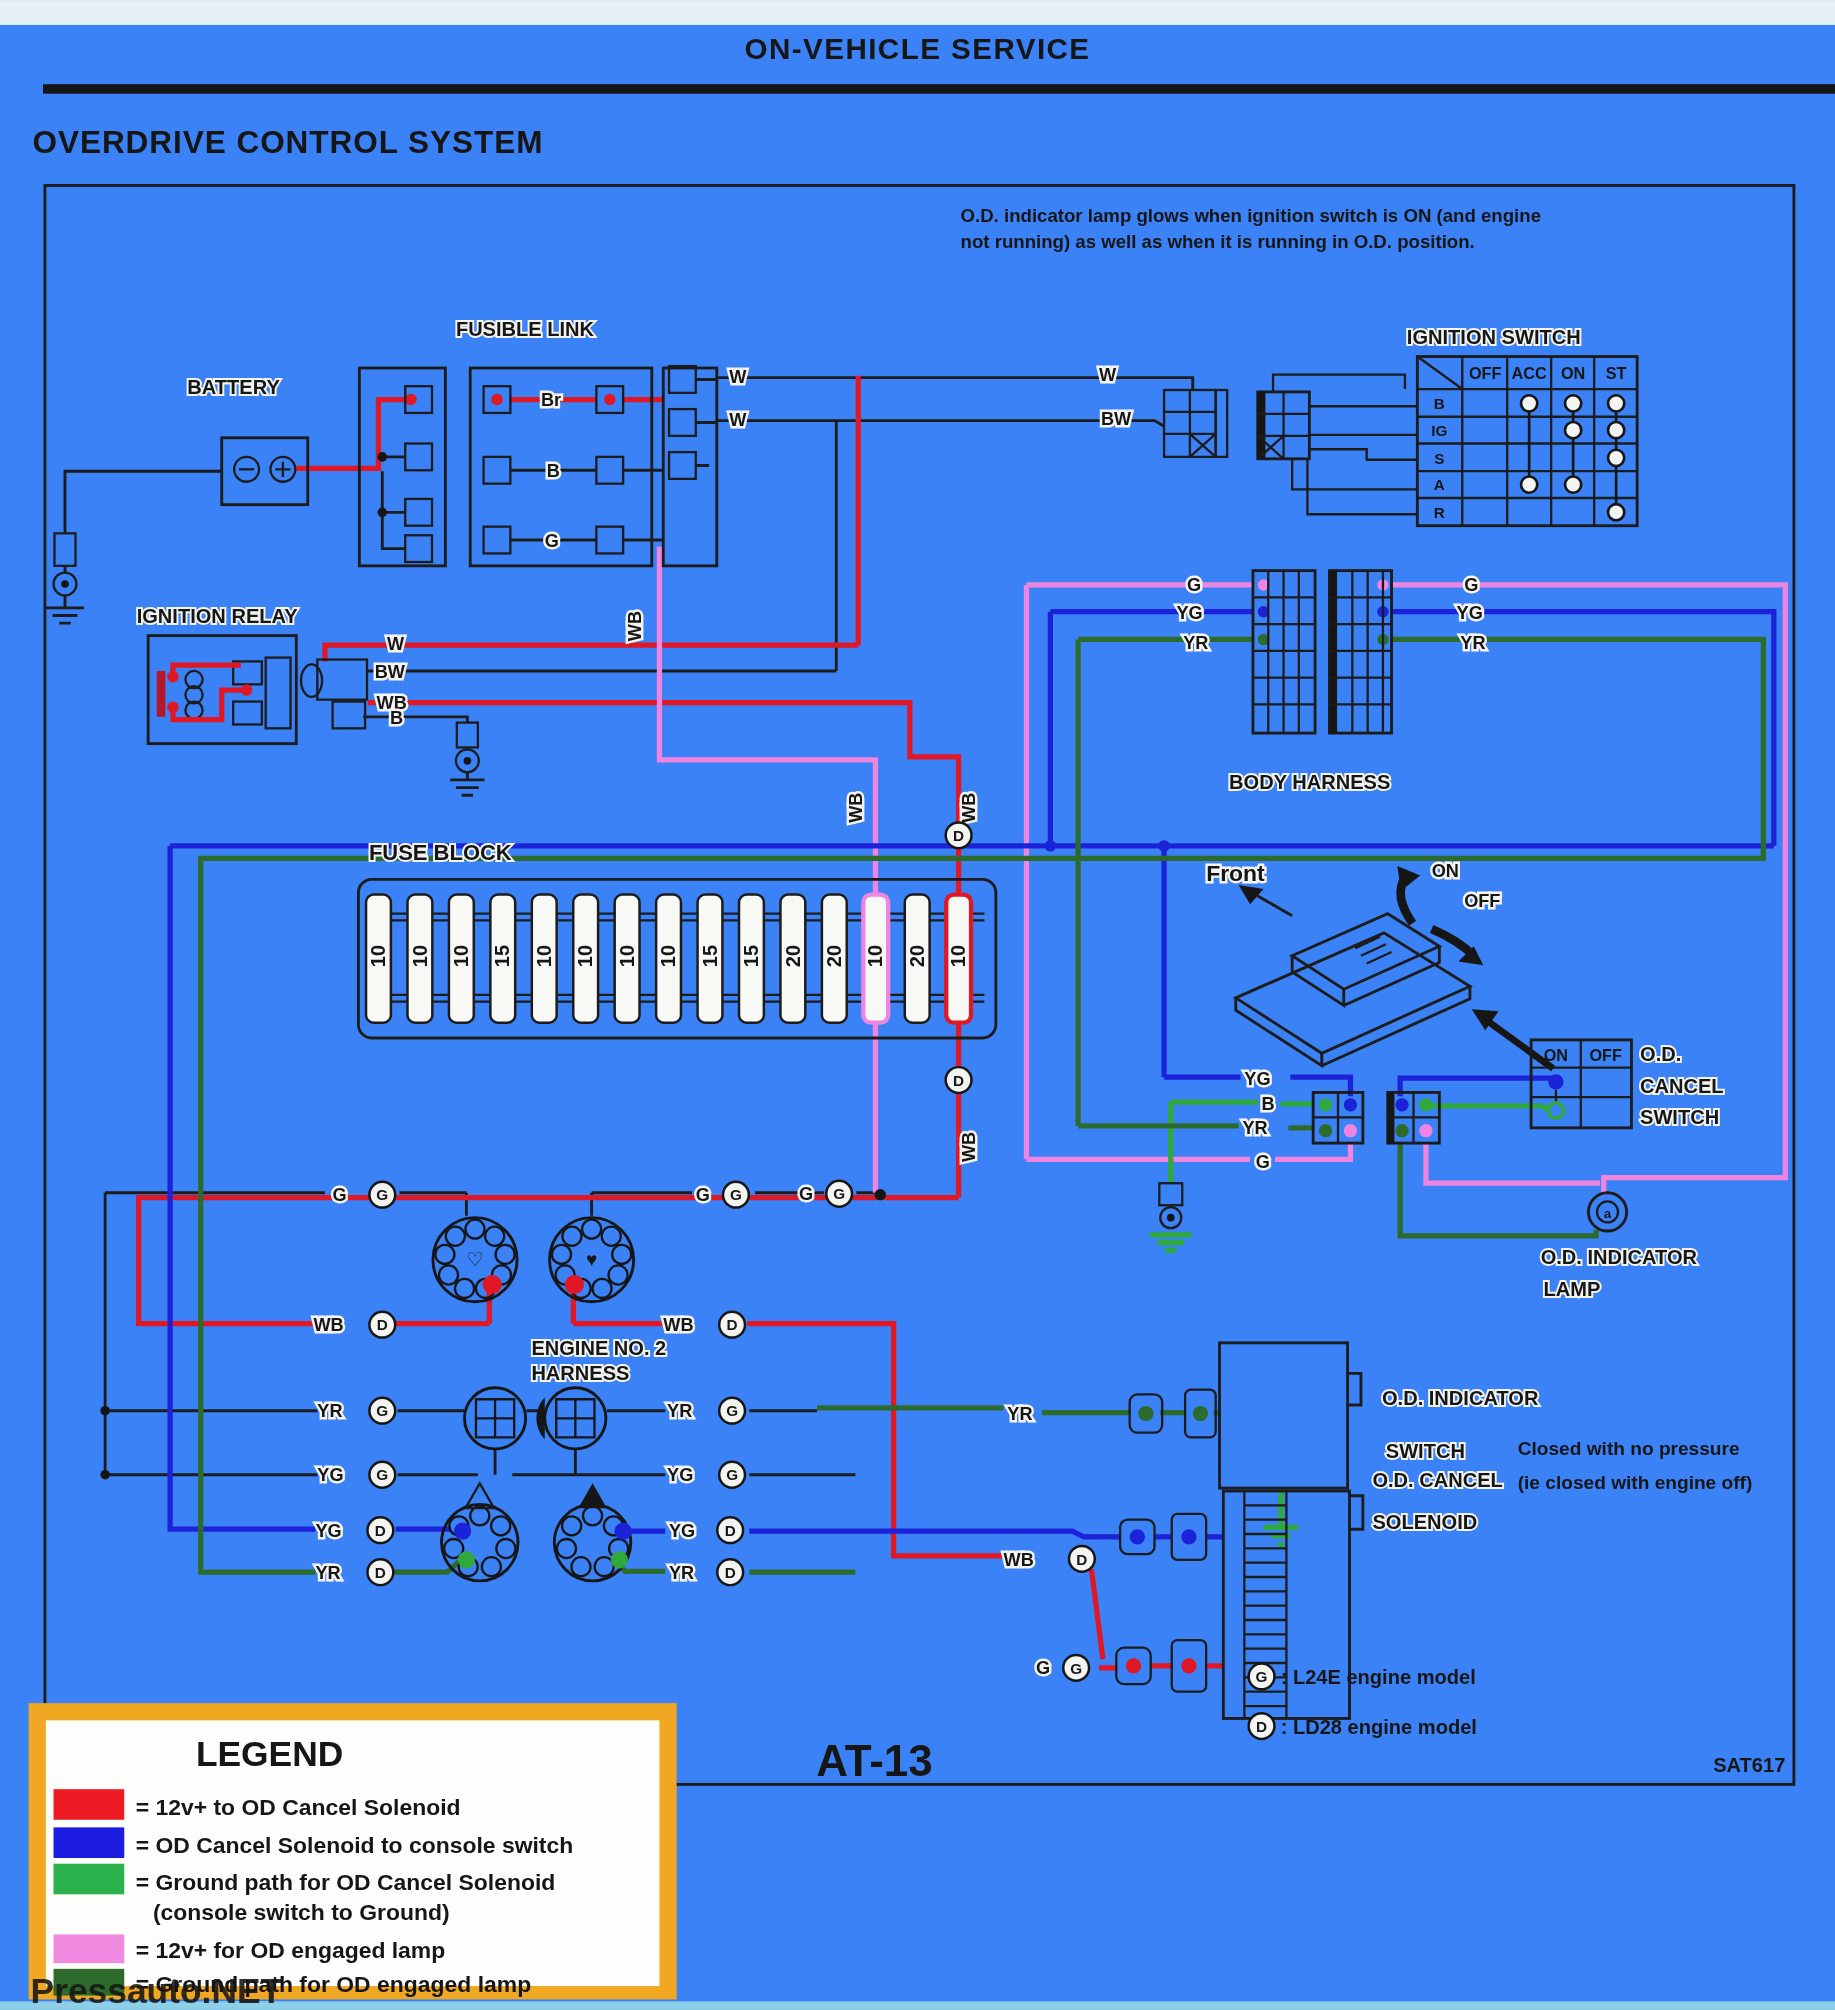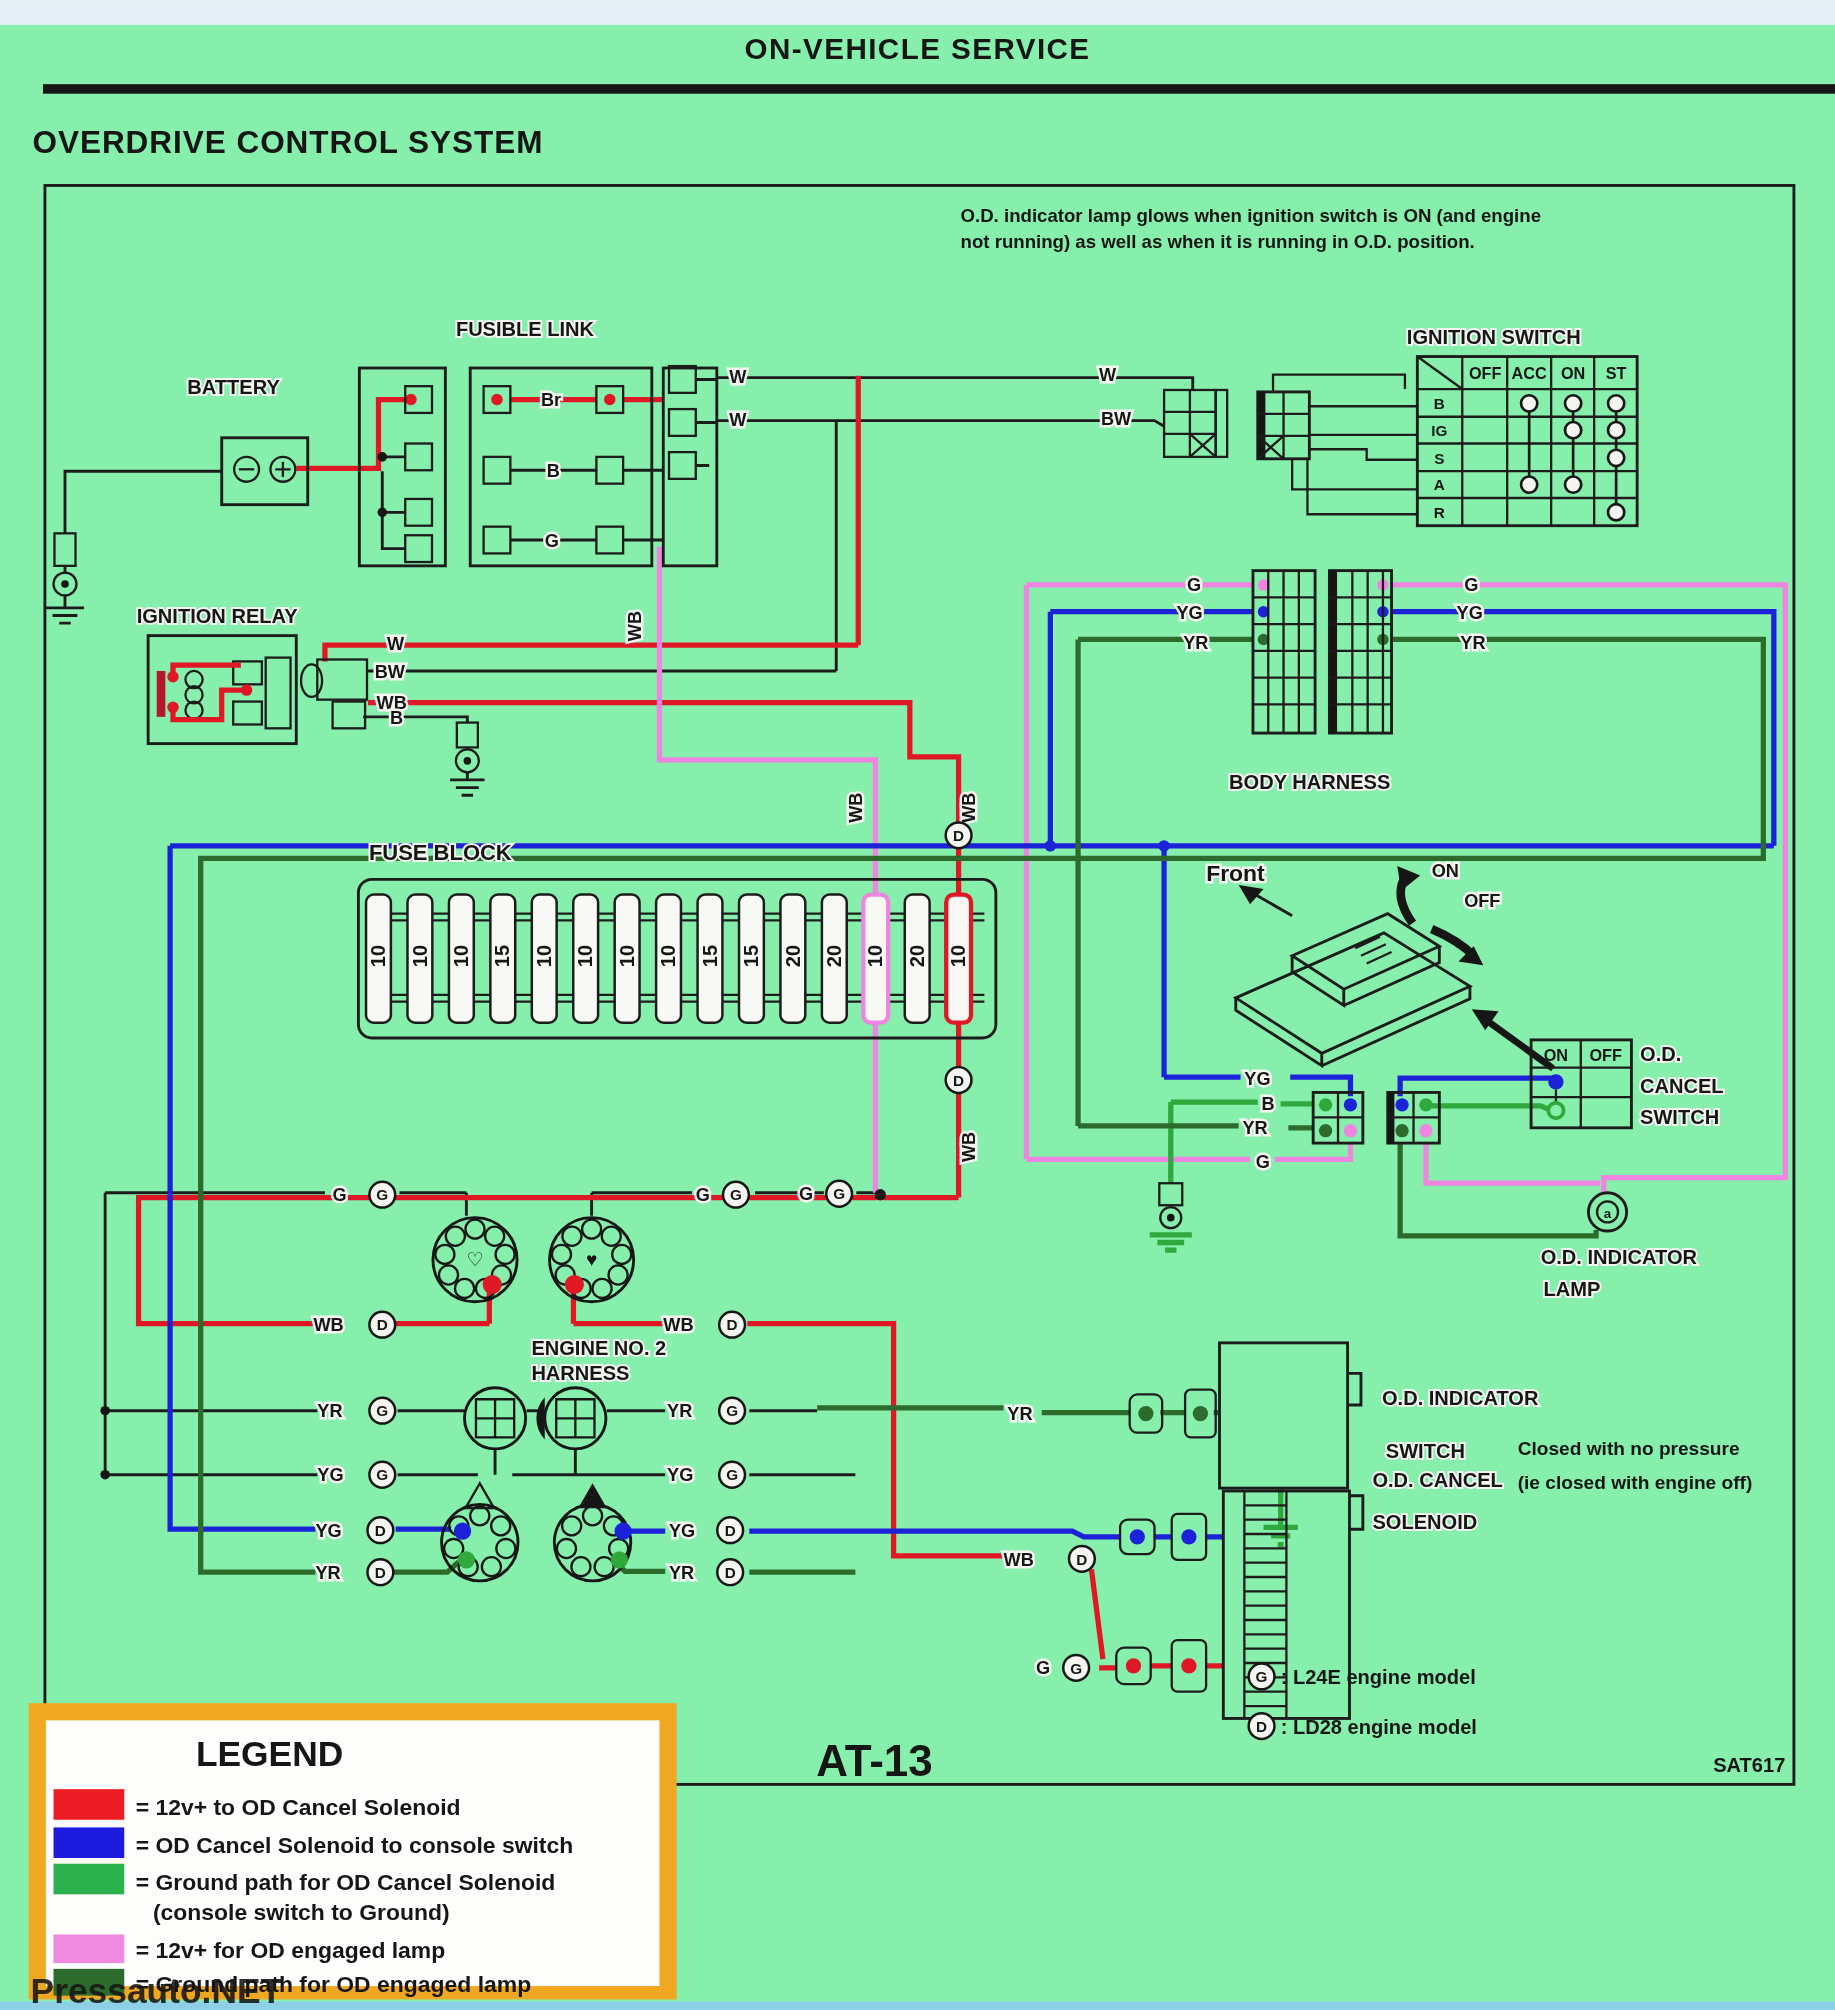--- a/index.html
+++ b/index.html
@@ -1,16 +1,16 @@
 <!DOCTYPE html>
 <html><head>
 <meta charset="utf-8">
 <style>
   html,body{margin:0;padding:0;background:#f4f4f1;}
-  #stage{position:relative;width:1835px;height:2010px;background:#86efac;font-family:"Liberation Sans",sans-serif;}
+  #stage{position:relative;width:1835px;height:2010px;background:#3b82f6;font-family:"Liberation Sans",sans-serif;}
   svg{position:absolute;left:0;top:0;}
   svg text{font-family:"Liberation Sans",sans-serif;fill:#161616;}
   .lab{font-weight:bold;font-size:19px;paint-order:stroke;stroke:#f4f4f1;stroke-width:5px;}
   .comp{font-weight:bold;font-size:21px;paint-order:stroke;stroke:#f4f4f1;stroke-width:4px;}
   .small{font-weight:bold;font-size:16px;}
   .wire{fill:none;stroke-linecap:butt;stroke-linejoin:miter;}
   .k3{stroke:#1c1c1c;stroke-width:3px;}
   .k2{stroke:#1c1c1c;stroke-width:2.4px;}
   .wr{stroke:#e01826;stroke-width:5.5px;}
   .wp{stroke:#ef85e0;stroke-width:5.5px;}

